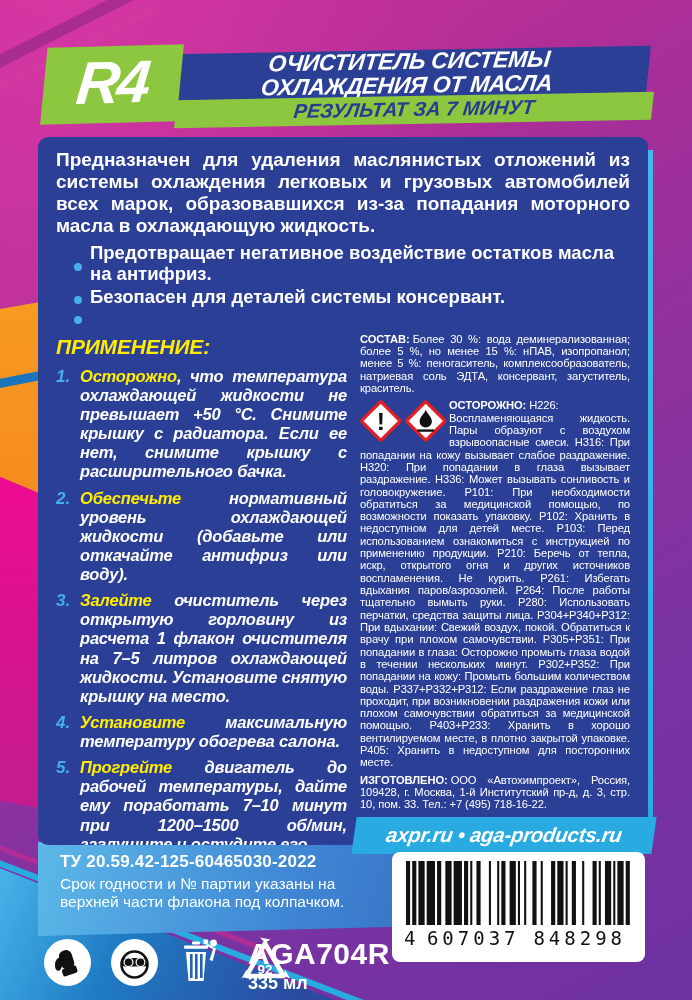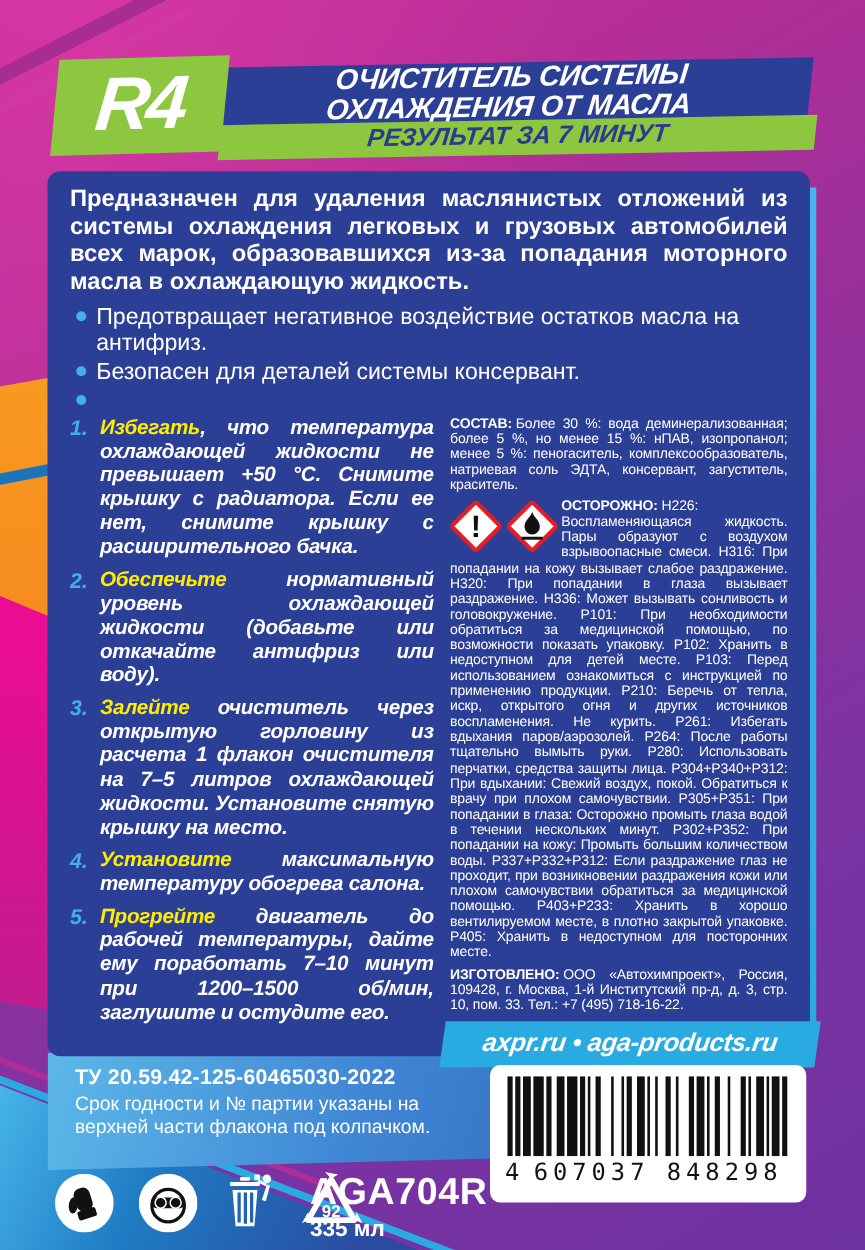--- a/index.html
+++ b/index.html
@@ -29,21 +29,21 @@
     transform:skewX(-7deg) rotate(-1deg);z-index:2;color:#28399046;color:#2b3a8f;font-style:italic;font-weight:bold;
     font-size:20px;text-align:center;line-height:27px;}
   .r4-badge{position:absolute;left:44px;top:46px;width:136px;height:77px;background:#8dc63f;
     transform:skewX(-7deg) rotate(-1.5deg);z-index:3;display:flex;align-items:center;justify-content:center;}
   .r4-badge span{font-size:60px;font-weight:bold;font-style:italic;color:#fff;letter-spacing:-3px;line-height:1;margin-top:-3px;}
   
   .panel{position:absolute;left:38px;top:137px;width:610px;height:708px;background:#2c3f96;border-radius:10px;
     padding:10px 18px;box-sizing:border-box;z-index:2;overflow:hidden;}
   .intro{font-size:19px;font-weight:bold;line-height:1.16;text-align:justify;color:#fff;margin:2px 0 6px;}
   .bullets{list-style:none;margin:0 0 9px;padding:0;}
-  .bullets li{display:flex;font-size:18.5px;font-weight:normal;line-height:1.13;color:#fff;margin:2px 3px;}
+  .bullets li{display:flex;font-size:18.5px;font-weight:bold;line-height:1.13;color:#fff;margin:2px 16px;align-items:center;}
   .dot{width:8px;height:8px;border-radius:50%;background:#45b0e5;margin:6px 8px 0 2px;flex:none;}
   .cols{display:flex;gap:13px;}
   .col-left{width:291px;flex:none;}
   .usage-h{color:#ffec00;font-style:italic;font-size:21px;font-weight:bold;margin:2px 0 8px;letter-spacing:-.2px;}
   .step{display:flex;margin-bottom:7px;}
   .step .num{color:#45b0e5;font-weight:bold;font-style:italic;font-size:17px;width:24px;flex:none;line-height:1.16;}
   .step p{margin:0;color:#fff;font-weight:bold;font-style:italic;font-size:16.5px;line-height:1.16;text-align:justify;letter-spacing:-.2px;}
   .kw{color:#ffec00;}
   .col-right{flex:1;min-width:0;color:#fff;font-size:11.2px;line-height:1.1;text-align:justify;letter-spacing:-.1px;}
   .col-right p{margin:0 0 5px;}
@@ -106,23 +106,24 @@
           <span>Безопасен для деталей системы консервант.</span>
         </li>
       <li>
           <span class="dot"></span>
         </li>
     </ul>
 
     <div class="cols">
 
       <section class="col-left">
+        <h2 class="usage-h">ПРИМЕНЕНИЕ:</h2>
         <div class="step">
           <span class="num">1.</span>
-          <p><span class="kw">Избегать</span><span>, что температура охлаждающей жидкости не превышает +50 °С. Снимите крышку с радиатора. Если ее нет, снимите крышку с расширительного бачка.</span></p>
+          <p><span class="kw">Осторожно</span><span>, что температура охлаждающей жидкости не превышает +50 °С. Снимите крышку с радиатора. Если ее нет, снимите крышку с расширительного бачка.</span></p>
         </div>
         <div class="step">
           <span class="num">2.</span>
           <p><span class="kw">Обеспечьте</span><span> нормативный уровень охлаждающей жидкости (добавьте или откачайте антифриз или воду).</span></p>
         </div>
         <div class="step">
           <span class="num">3.</span>
           <p><span class="kw">Залейте</span><span> очиститель через открытую горловину из расчета 1 флакон очистителя на 7–5 литров охлаждающей жидкости. Установите снятую крышку на место.</span></p>
         </div>
         <div class="step">

